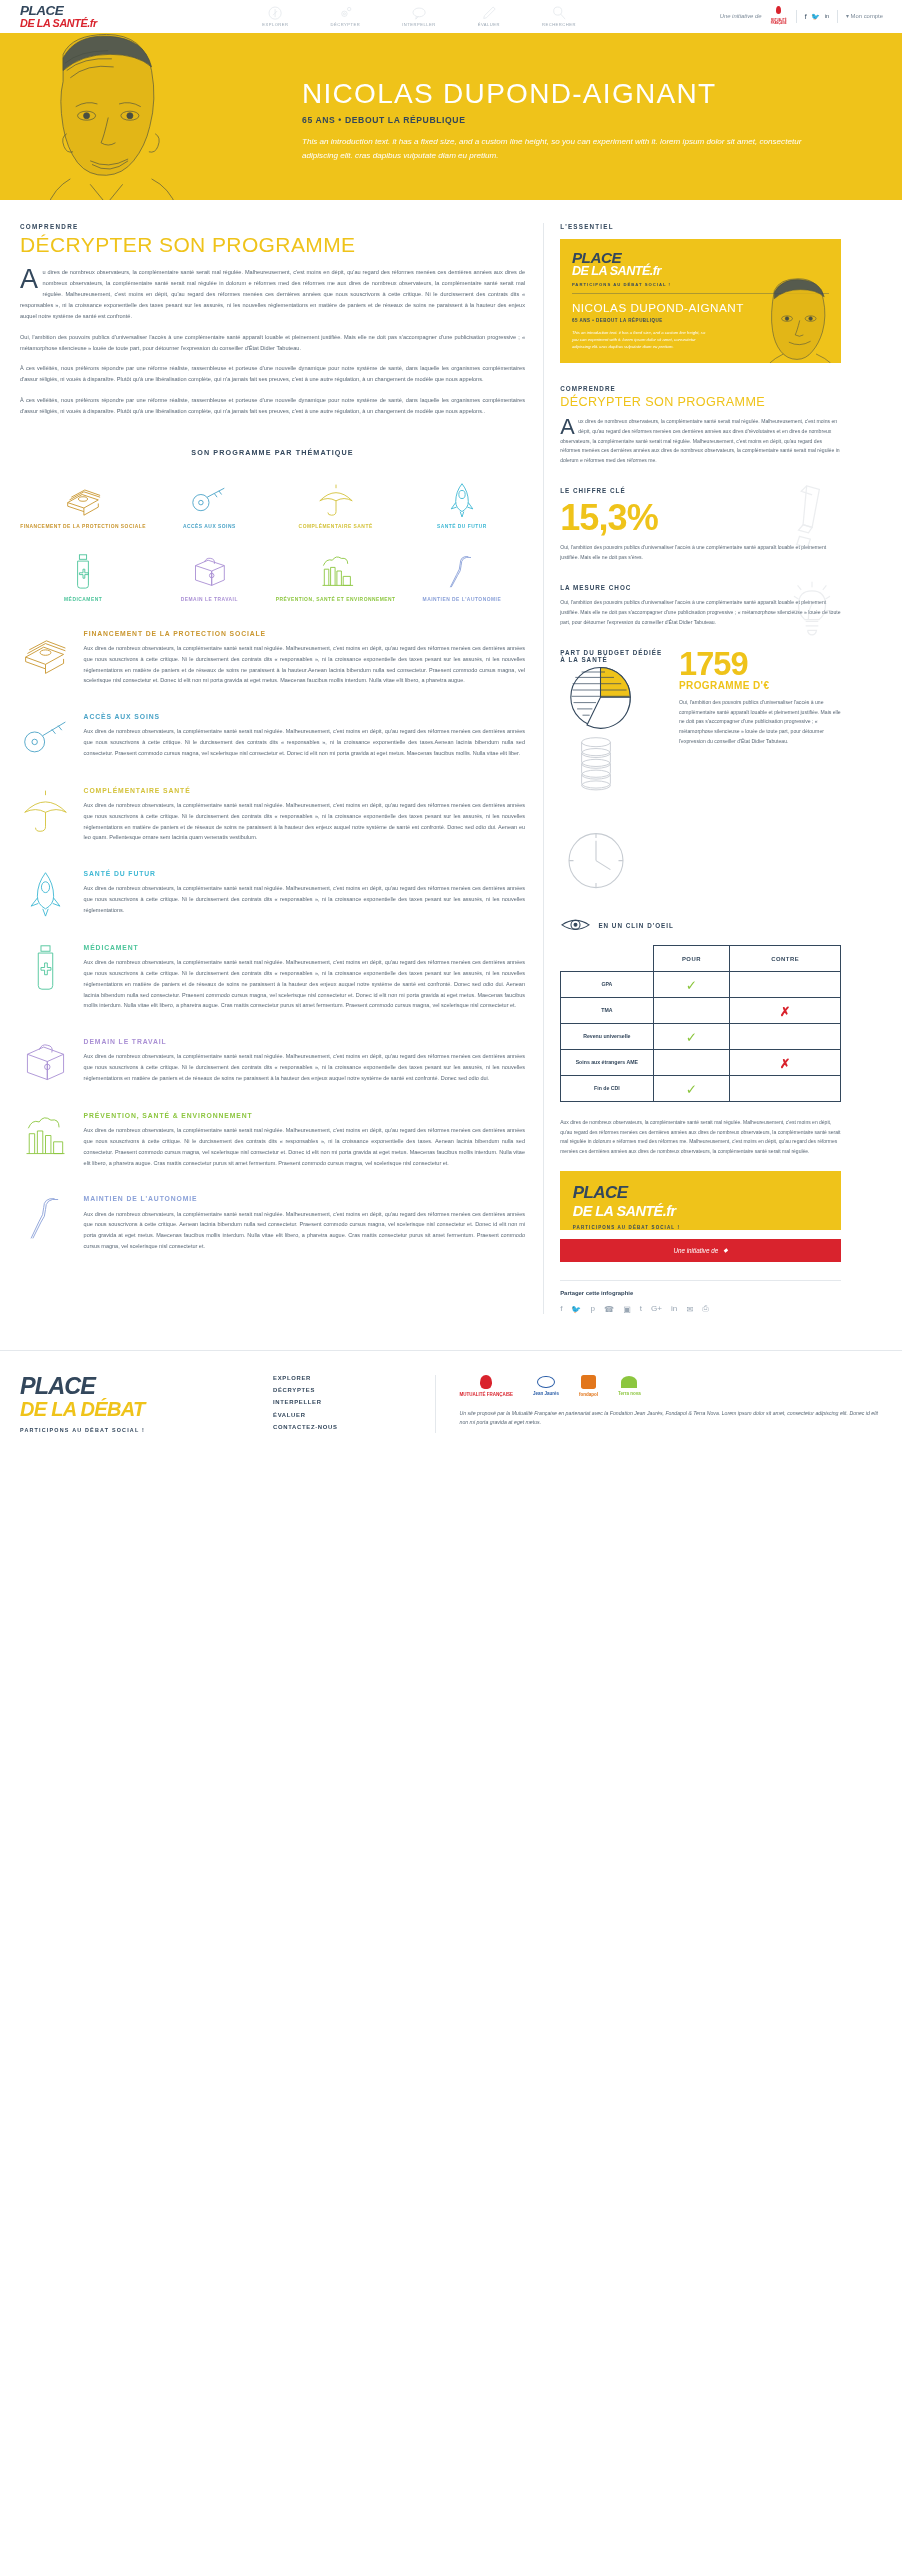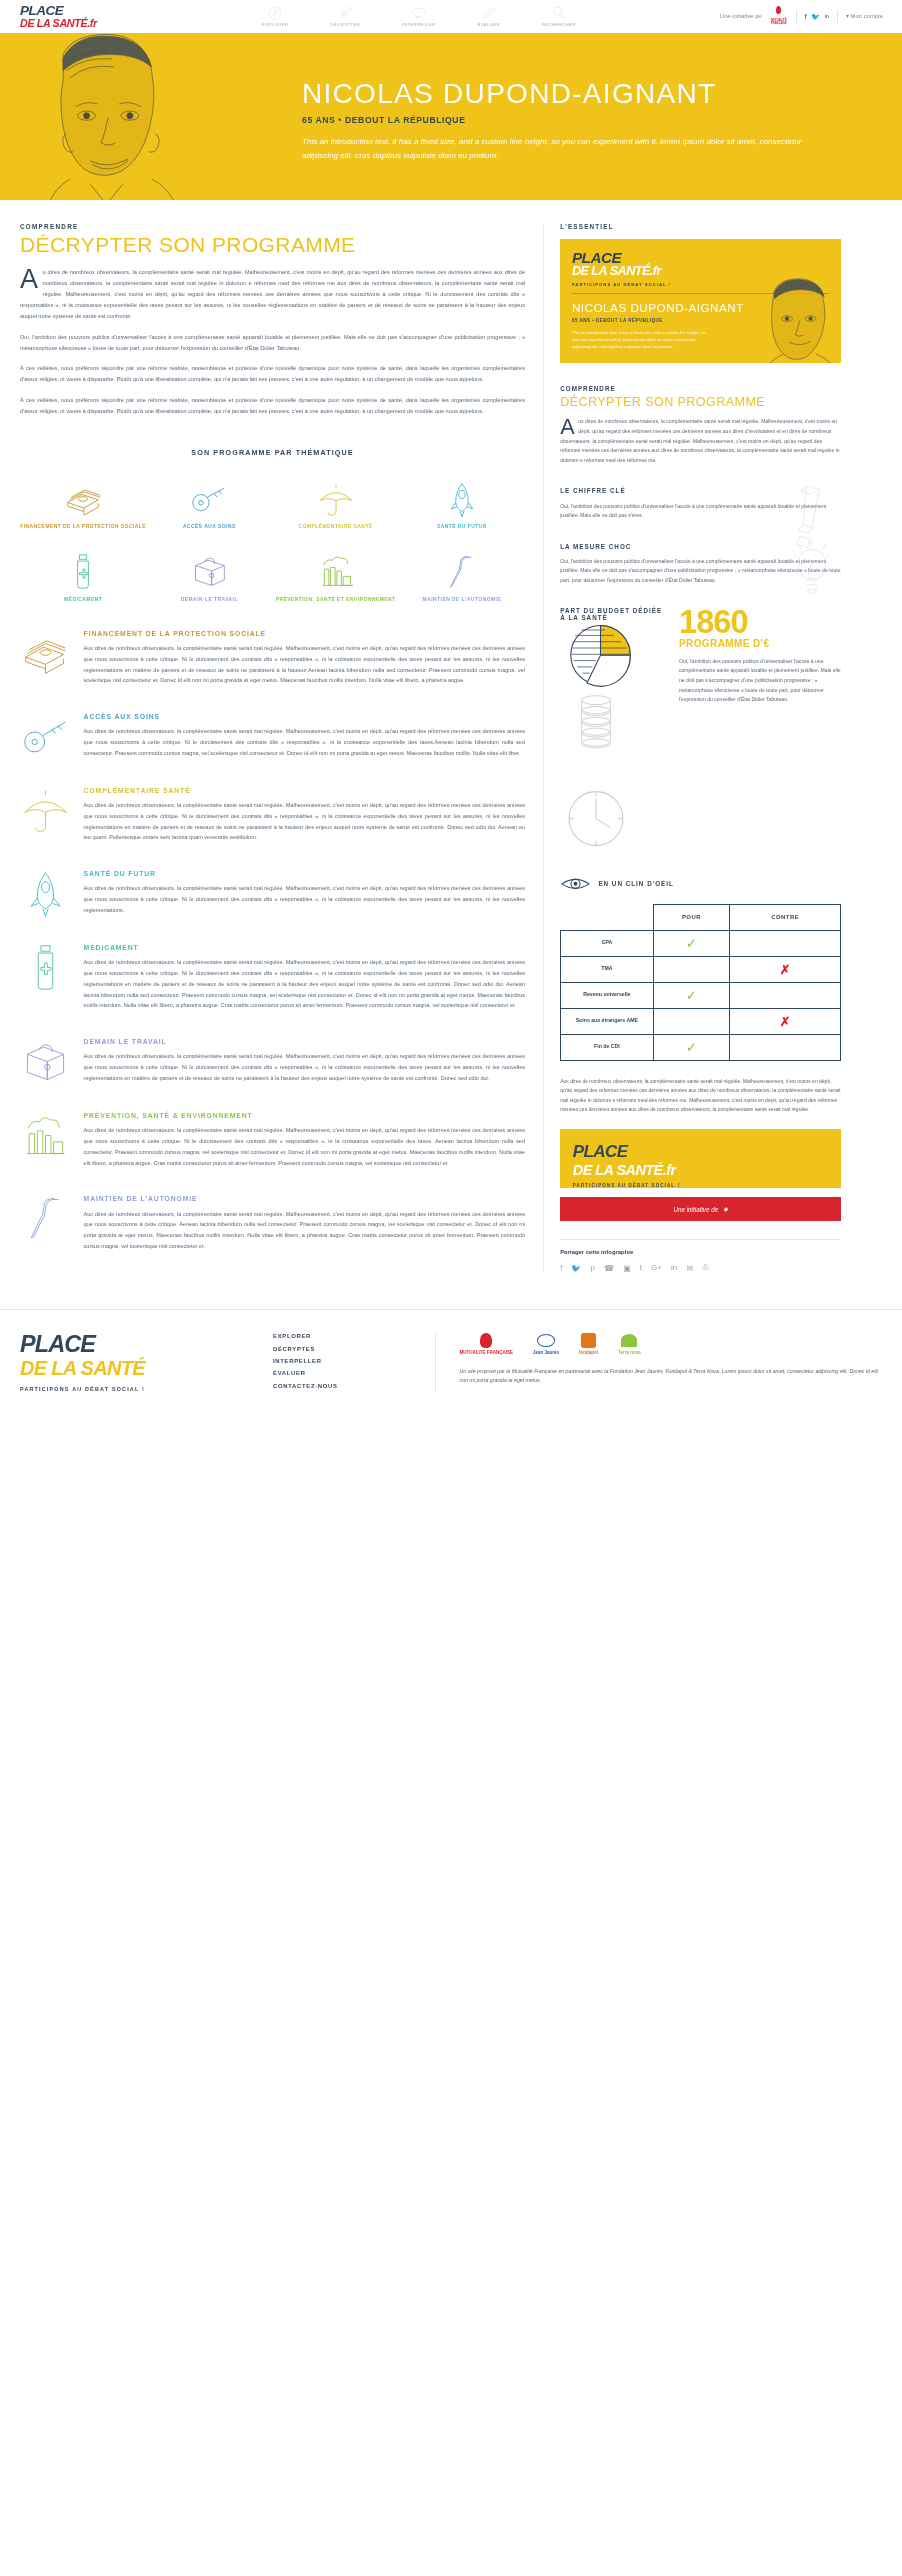--- a/index.html
+++ b/index.html
@@ -484,20 +484,21 @@
 
       <div class="r-block stat-row">
         <svg class="watermark" width="56" height="67" viewBox="0 0 62 74">
             <g fill="none" stroke="#c9ced4" stroke-width="1.4">
               <path d="M24 2 l14 4 l-8 42 l-10 -3z"></path>
               <path d="M24 2 l-6 6 l12 4 M30 48 l-10 -3 l-5 6 l11 3z"></path>
               <path d="M16 58 l12 3 l-3 9 l-12 -3z"></path>
             </g>
           </svg>
         <div class="r-eyebrow">LE CHIFFRE CLÉ</div>
+        <div class="bignum">15,3%</div>
         <div class="r-text">Oui, l'ambition des pouvoirs publics d'universaliser l'accès à une complémentaire santé apparaît louable et pleinement justifiée. Mais elle ne doit pas s'ères.</div>
       </div>
 
       <div class="r-block stat-row">
         <svg class="watermark" width="58" height="63" viewBox="0 0 64 70">
             <g fill="none" stroke="#c9ced4" stroke-width="1.3">
               <path d="M32 12 q15 0 15 16 q0 10 -7 16 h-16 q-7 -6 -7 -16 q0 -16 15 -16z"></path>
               <path d="M25 46 h14 M25 51 h14 M27 56 h10 q-1 5 -5 5 q-4 0 -5 -5"></path>
               <path d="M32 2 v6 M12 18 l5 3 M52 18 l-5 3 M10 34 h6 M54 34 h-6 M16 6 l4 5 M48 6 l-4 5"></path>
               <path d="M28 44 q0 -14 6 -20"></path>
@@ -527,21 +528,21 @@
                   <path d="M24 100 v10 a16 5 0 0 0 32 0 v-10"></path>
                 <ellipse cx="40" cy="112" rx="16" ry="5"></ellipse>
                   <path d="M24 112 v10 a16 5 0 0 0 32 0 v-10"></path>
                 <ellipse cx="40" cy="124" rx="16" ry="5"></ellipse>
                   <path d="M24 124 v10 a16 5 0 0 0 32 0 v-10"></path>
                 <ellipse cx="40" cy="136" rx="16" ry="5"></ellipse>
               </g>
             </svg>
           </div>
           <div class="side">
-            <div class="bignum-2">1860</div>
+            <div class="bignum-2">1759</div>
             <div class="unit">PROGRAMME D'€</div>
             <div class="r-text">Oui, l'ambition des pouvoirs publics d'universaliser l'accès à une complémentaire santé apparaît louable et pleinement justifiée. Mais elle ne doit pas s'accompagner d'une publicisation progressive ; « métamorphose silencieuse » louée de toute part, pour détourner l'expression du conseiller d'État Didier Tabuteau.</div>
           </div>
         </div>
       </div>
 
       <div class="r-block">
         <div class="flexstat">
           <svg width="72" height="63" style="flex:0 0 72px;margin-top:7.2px" viewBox="0 0 80 70">
             <g fill="none" stroke="#c7ccd2" stroke-width="1.2">
@@ -628,21 +629,21 @@
           <span>✉</span>
           <span>⎙</span>
         </div>
       </div>
     </div>
   </div>
 
   <div class="footer">
     <div class="f-brand">
       <span class="fb1">PLACE</span>
-      <span class="fb2">DE LA SANTÉ</span>
+      <span class="fb2">DE LA DÉBAT</span>
       <div class="fb3">PARTICIPONS AU DÉBAT SOCIAL !</div>
     </div>
     <div class="f-links">
       <a href="#">EXPLORER</a>
       <a href="#">DÉCRYPTES</a>
       <a href="#">INTERPELLER</a>
       <a href="#">ÉVALUER</a>
       <a href="#">CONTACTEZ-NOUS</a>
     </div>
     <div class="f-right">

